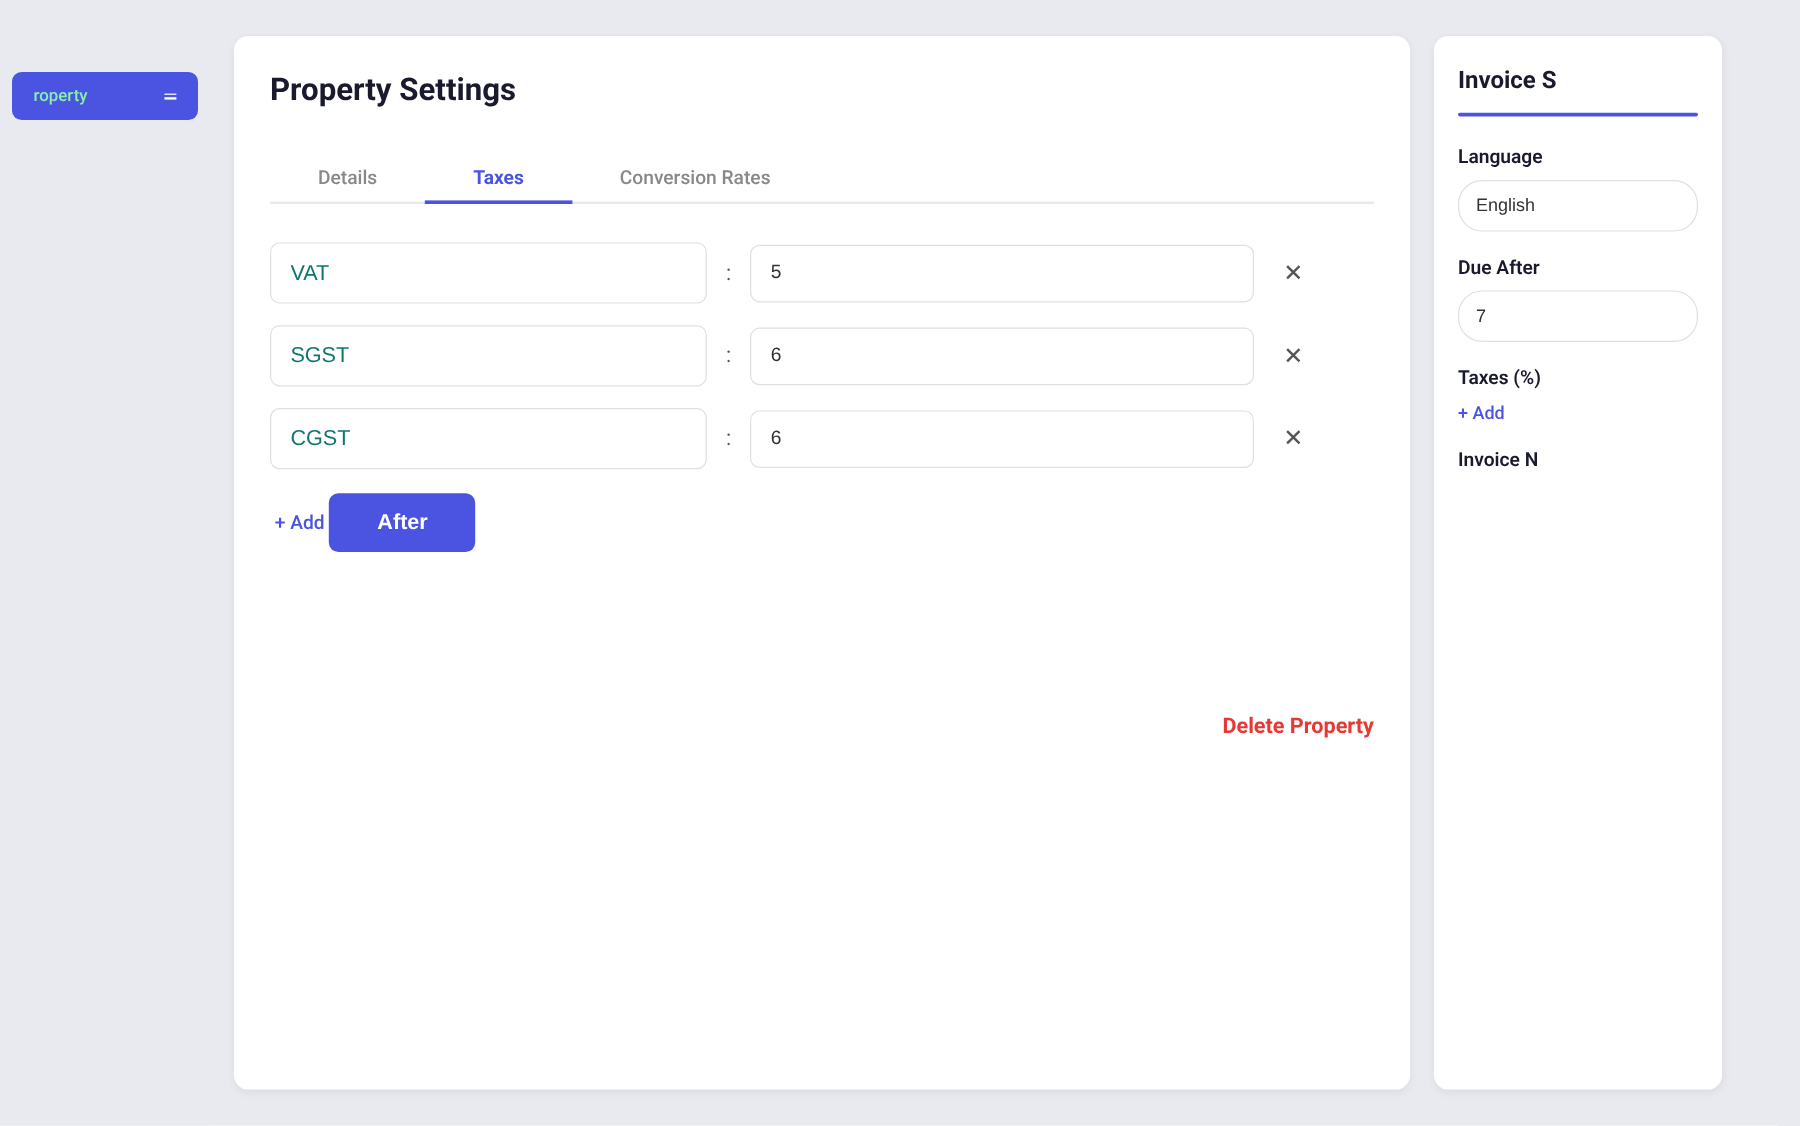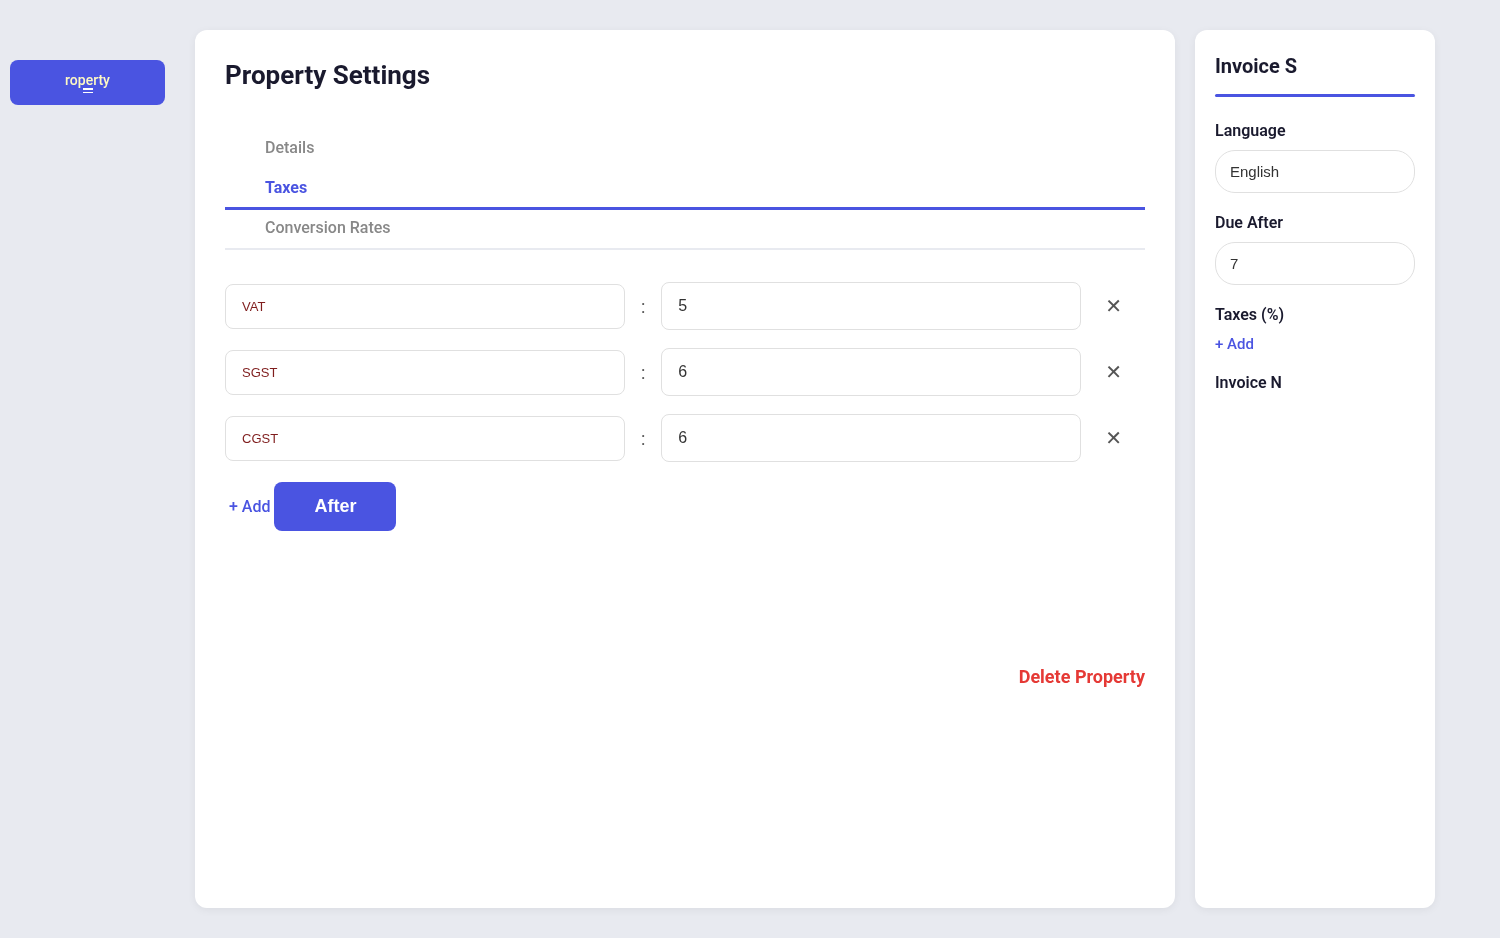--- a/index.html
+++ b/index.html
@@ -16,31 +16,30 @@
     
     .sidebar {
       width: 175px;
       background: #e8eaf0;
       padding-top: 60px;
       flex-shrink: 0;
     }
 
     .sidebar-active-item {
       background: #4a54e1;
-      color: #fef9c3;
+      color: #86efac;
       padding: 12px 18px;
       border-radius: 8px;
       margin: 0 10px;
       cursor: pointer;
       display: flex;
       align-items: center;
       justify-content: space-between;
       font-size: 14px;
       font-weight: 500;
-      flex-direction: column;
     }
 
     .sidebar-chevron {
       display: flex;
       flex-direction: column;
       gap: 2px;
     }
     .sidebar-chevron span {
       display: block;
       width: 10px;
@@ -73,21 +72,20 @@
       color: #1a1a2e;
       margin-bottom: 38px;
     }
 
     
     .tabs {
       display: flex;
       gap: 0;
       border-bottom: 2px solid #e8eaf0;
       margin-bottom: 32px;
-      flex-direction: column;
     }
 
     .tab {
       padding: 10px 40px;
       font-size: 16px;
       font-weight: 500;
       color: #888;
       cursor: pointer;
       border-bottom: 3px solid transparent;
       margin-bottom: -2px;
@@ -108,26 +106,26 @@
       margin-bottom: 20px;
     }
 
     .tax-row {
       display: flex;
       align-items: center;
       gap: 16px;
     }
 
     .tax-name-input {
-      width: 400px;
+      width: 364px;
       padding: 14px 16px;
       border: 1.5px solid #e0e0e0;
       border-radius: 8px;
-      font-size: 13px;
-      color: #7f1d1d;
+      font-size: 18px;
+      color: #0f766e;
       outline: none;
       background: white;
     }
 
     .tax-separator {
       font-size: 18px;
       color: #555;
       font-weight: 400;
     }
 

